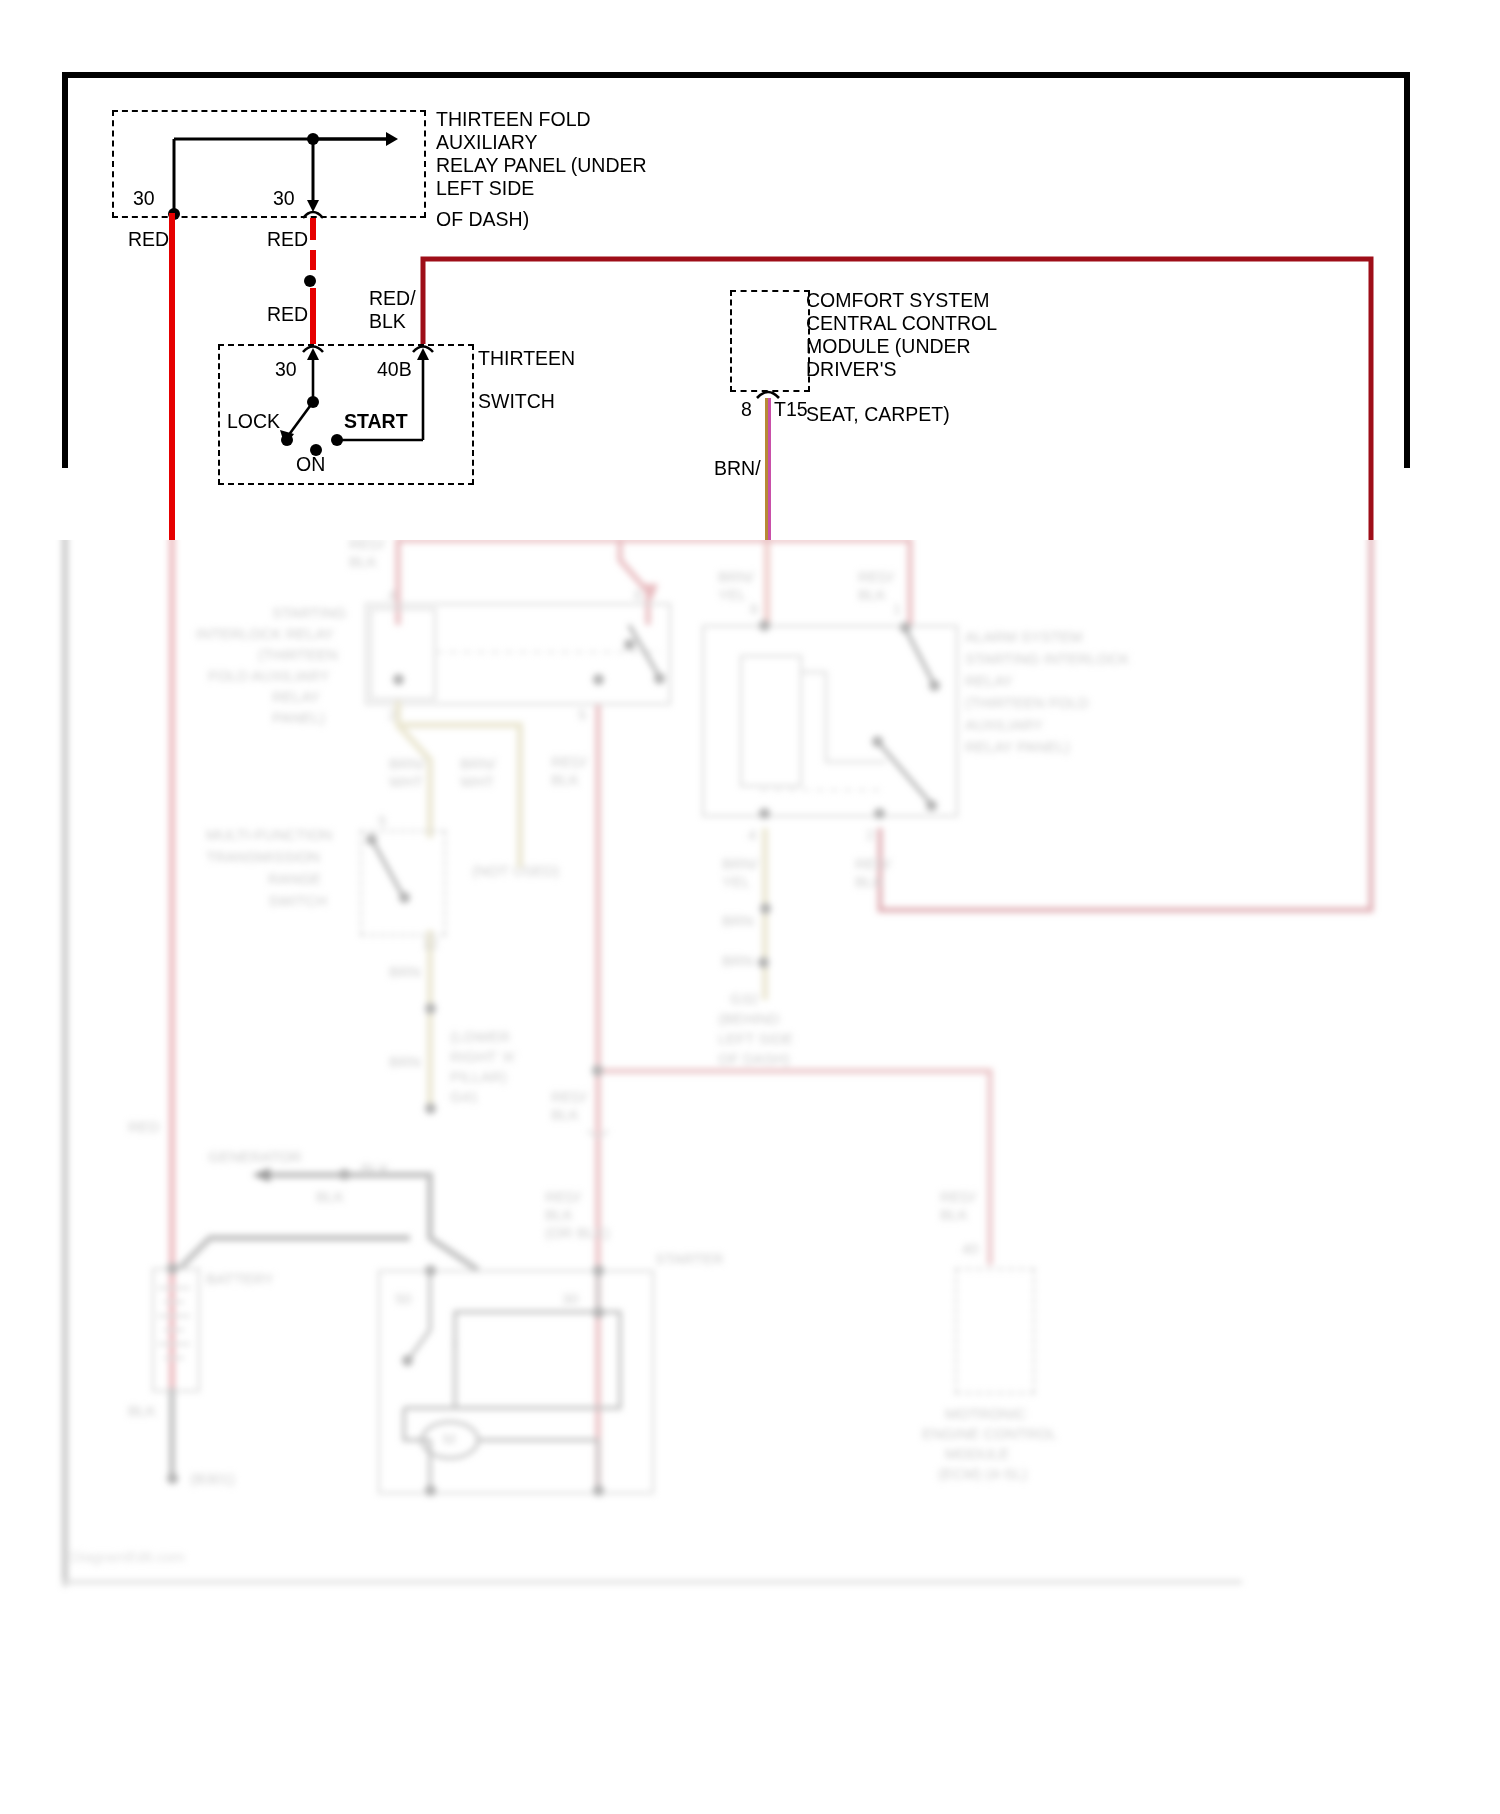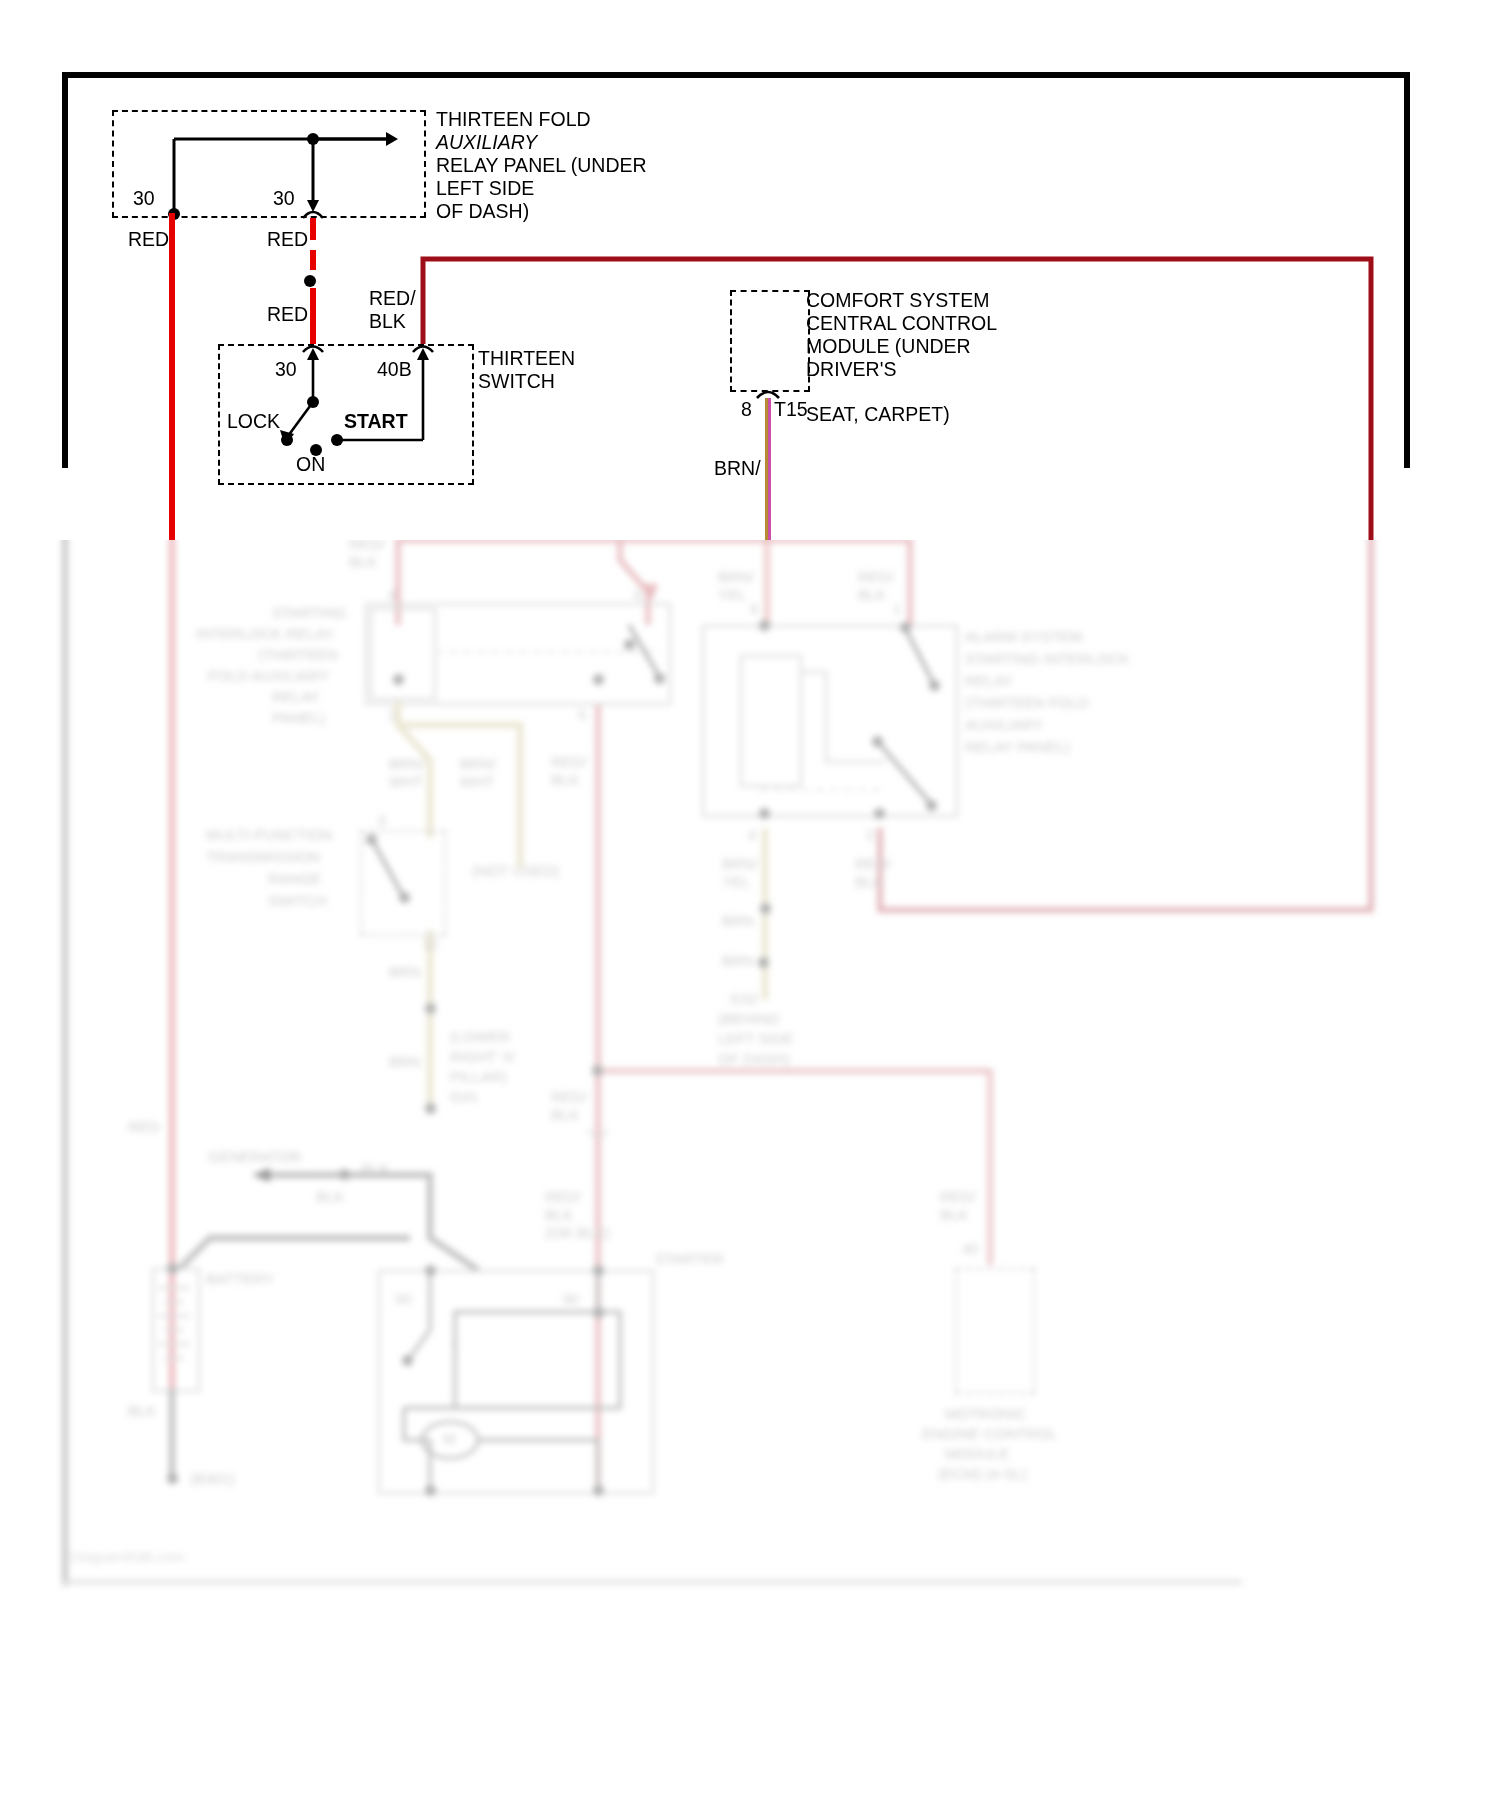--- a/index.html
+++ b/index.html
@@ -71,24 +71,24 @@
       <path d="M303 218 Q313 206 323 218" stroke="#000" stroke-width="2.6" fill="none"></path>
     </svg>
 
     <div class="dot" style="left:307px;top:133px;"></div>
     <div class="dot" style="left:168px;top:208px;"></div>
 
     <div class="lbl" style="left:133px;top:187px;">30</div>
     <div class="lbl" style="left:273px;top:187px;">30</div>
 
     <div class="lbl" style="left:436px;top:108px;">THIRTEEN FOLD</div>
-    <div class="lbl" style="left:436px;top:131px;font-style:italic;">AUXILIARY</div>
+    <div class="lbl" style="left:436px;top:131px;">AUXILIARY</div>
     <div class="lbl" style="left:436px;top:154px;text-align:center;">RELAY PANEL (UNDER</div>
     <div class="lbl" style="left:436px;top:177px;">LEFT SIDE</div>
-    <div class="lbl" style="left:436px;top:200px;">OF DASH)</div>
+    <div class="lbl" style="left:436px;top:208px;">OF DASH)</div>
 
     <div class="w red" style="left:169px;top:213px;width:6px;height:327px;"></div>
     <div class="lbl" style="left:128px;top:228px;">RED</div>
 
     <div class="w red" style="left:310px;top:218px;width:6px;height:22px;"></div>
     <div class="w red" style="left:310px;top:250px;width:6px;height:20px;"></div>
     <div class="dot" style="left:304px;top:275px;"></div>
     <div class="w red" style="left:310px;top:288px;width:6px;height:56px;"></div>
 
     <div class="lbl" style="left:267px;top:228px;">RED</div>
@@ -123,21 +123,21 @@
     <div class="dot" style="left:310px;top:444px;"></div>
     <div class="dot" style="left:331px;top:434px;"></div>
 
     <div class="lbl" style="left:275px;top:358px;">30</div>
     <div class="lbl" style="left:377px;top:358px;">40B</div>
     <div class="lbl" style="left:227px;top:410px;">LOCK</div>
     <div class="lbl" style="left:296px;top:453px;">ON</div>
     <div class="lbl" style="left:344px;top:410px;font-weight:bold;">START</div>
 
     <div class="lbl" style="left:478px;top:347px;">THIRTEEN</div>
-    <div class="lbl" style="left:478px;top:370px;">SWITCH</div>
+    <div class="lbl" style="left:478px;top:390px;">SWITCH</div>
 
     <div class="dashbox" style="left:730px;top:290px;width:76px;height:98px;"></div>
     <svg width="1500" height="540">
       <path d="M757 398 Q768 386 779 398" stroke="#000" stroke-width="2.6" fill="none"></path>
     </svg>
 
     <div class="lbl" style="left:806px;top:289px;">COMFORT SYSTEM</div>
     <div class="lbl" style="left:806px;top:312px;">CENTRAL CONTROL</div>
     <div class="lbl" style="left:806px;top:335px;">MODULE (UNDER</div>
     <div class="lbl" style="left:806px;top:358px;">DRIVER'S</div>

